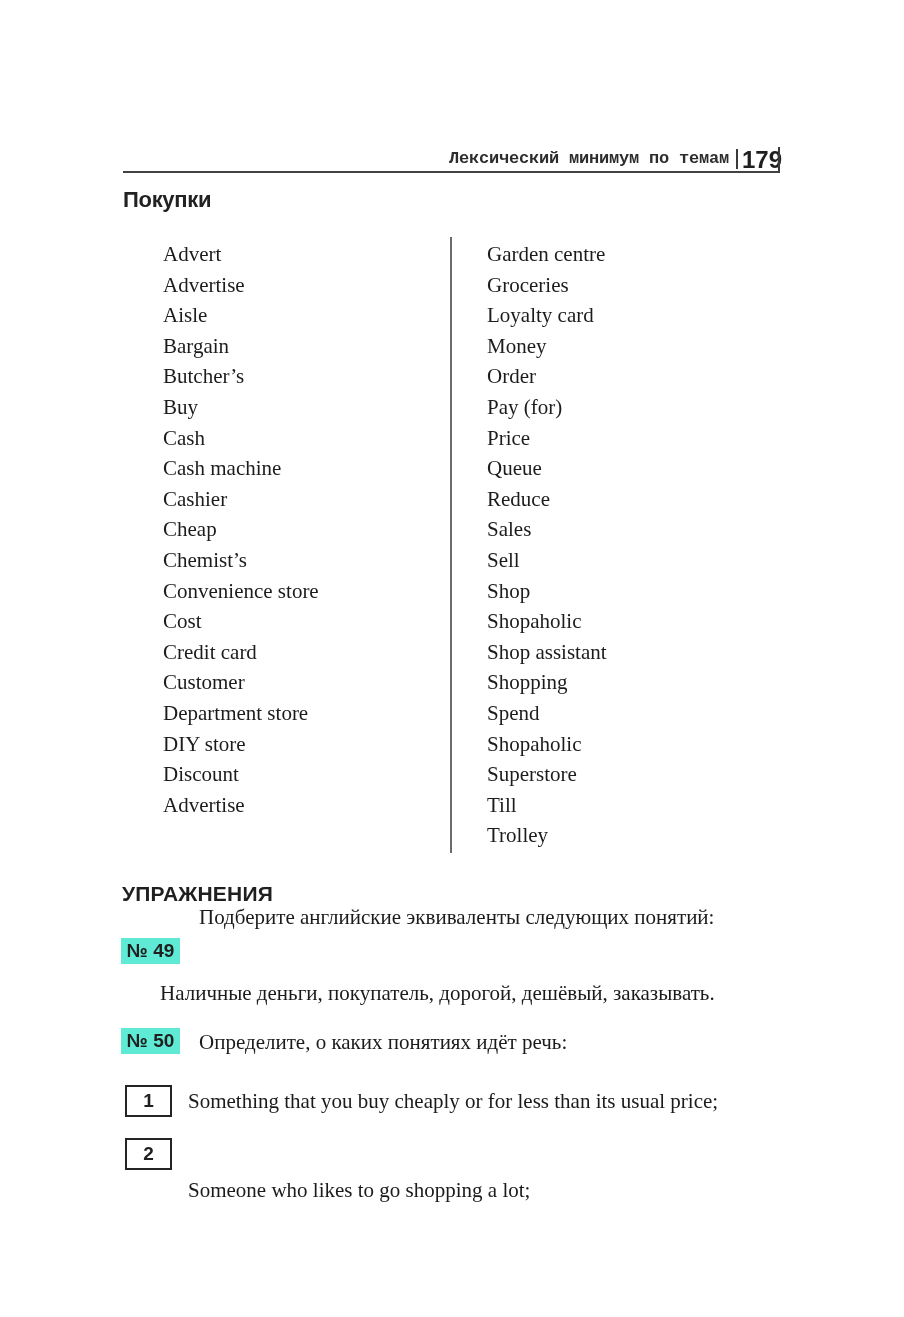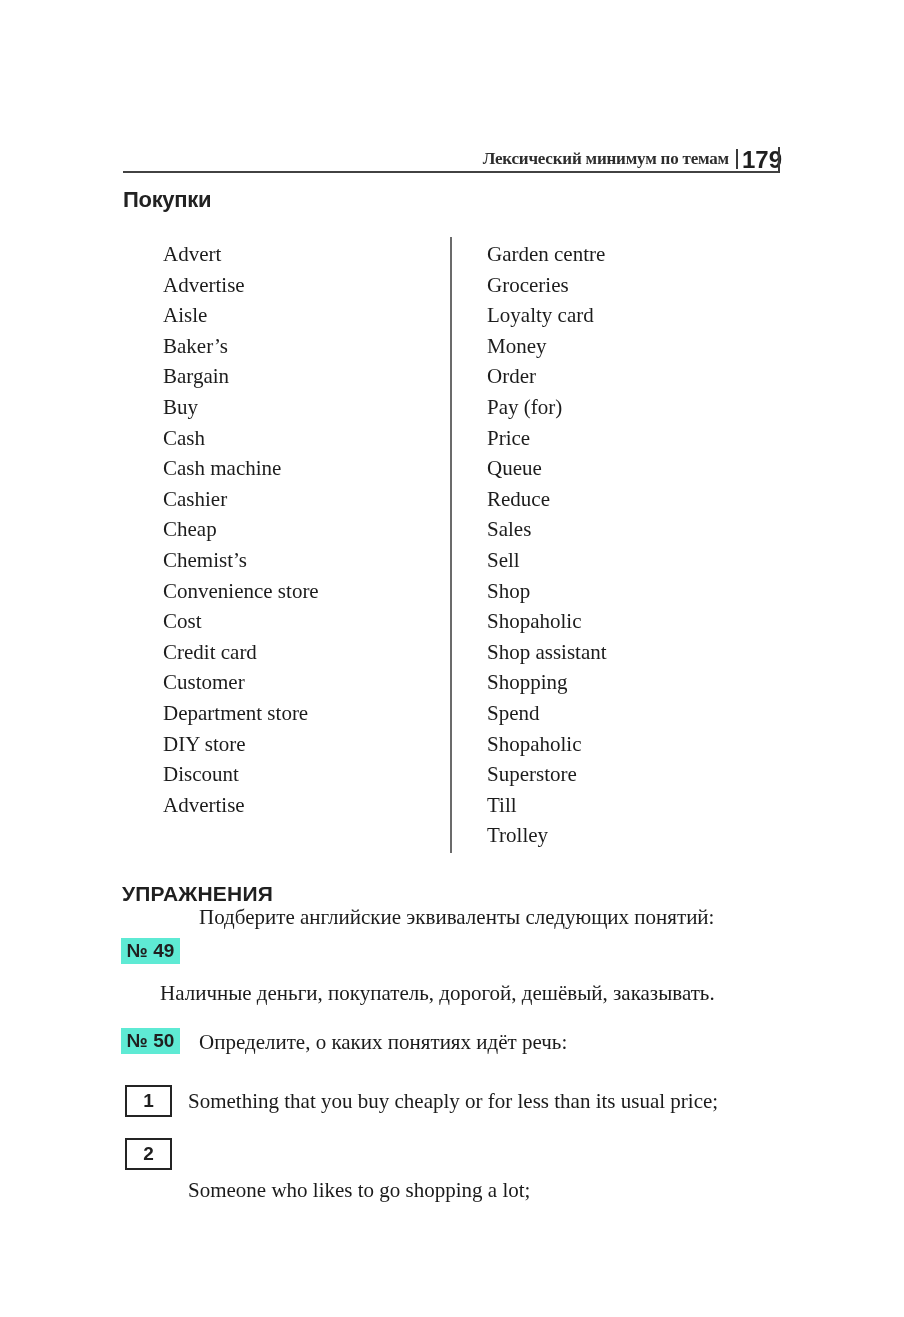--- a/index.html
+++ b/index.html
@@ -10,21 +10,21 @@
     font-family:"Liberation Serif", serif;
     color:#1d1d1d;
     overflow:hidden;
   }
   .abs { position:absolute; }
 
   
   .runhead-title {
     left:300px; top:149px; width:429px;
     text-align:right;
-    font-family:Liberation Serif, serif;
+    font-family:Liberation Mono, monospace;
     font-weight:bold; font-size:17px; letter-spacing:-0.2px;
     color:#2d2d2d; white-space:nowrap;
   }
   .vbar { width:2px; background:#3a3a3a; }
   .vbar1 { left:736px; top:149px; height:20px; }
   .vbar2 { left:778px; top:147px; height:26px; }
   .page-num {
     left:742px; top:146px; width:34px; text-align:center;
     font-family:"Liberation Sans", sans-serif;
     font-weight:bold; font-size:24px; color:#1f1f1f;
@@ -93,22 +93,22 @@
   <div class="abs page-num">179</div>
   <div class="abs vbar vbar2"></div>
   <div class="abs rule"></div>
 
   <h1 class="abs topic-title">Покупки</h1>
 
   <div class="abs col col-left">
       <div class="word">Advert</div>
       <div class="word">Advertise</div>
       <div class="word">Aisle</div>
-      <div class="word">Baker’s</div>
       <div class="word">Bargain</div>
+      <div class="word">Butcher’s</div>
       <div class="word">Buy</div>
       <div class="word">Cash</div>
       <div class="word">Cash machine</div>
       <div class="word">Cashier</div>
       <div class="word">Cheap</div>
       <div class="word">Chemist’s</div>
       <div class="word">Convenience store</div>
       <div class="word">Cost</div>
       <div class="word">Credit card</div>
       <div class="word">Customer</div>

